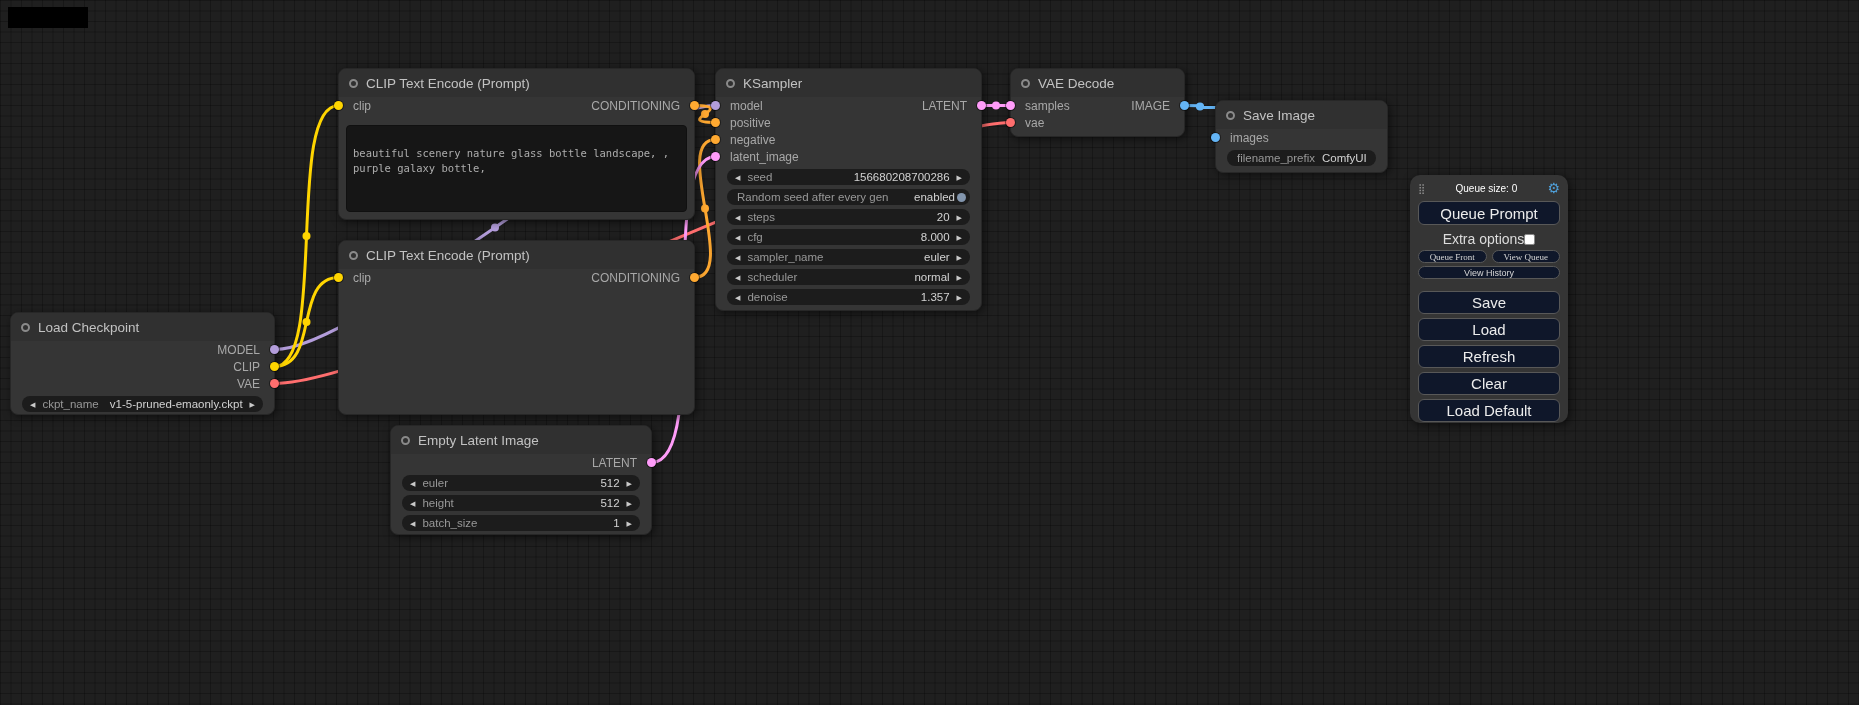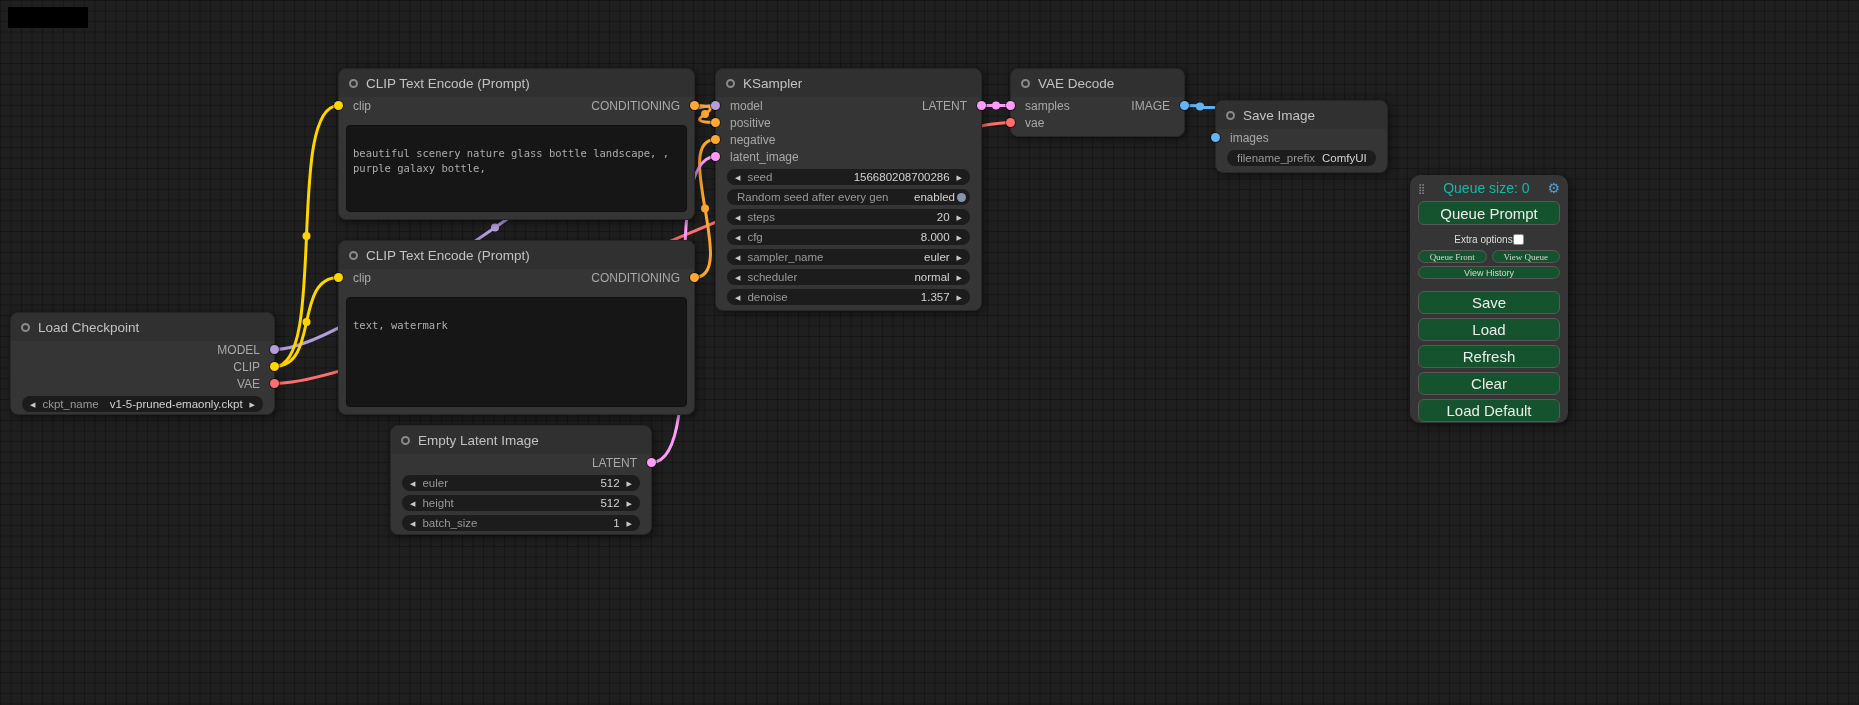--- a/index.html
+++ b/index.html
@@ -66,30 +66,30 @@
   #n-save     { left:1215px; top:70px;  width:173px; height:73px;margin-top:30px;  }
 
   
   #menu {
     position:absolute; left:1410px; top:175px; width:158px; height:248px; z-index:3;
     background:#353535; border-radius:10px; box-shadow:2px 2px 10px rgba(0,0,0,0.6);
     padding:4px 8px 6px;
   }
   .mhead { display:flex; align-items:center; height:18px; margin-bottom:3px; }
   .drag  { color:#8d8d8d; font-size:10px; cursor:grab; }
-  .qsize { flex:1; text-align:center; color:#14b8a6; font-size:14px; }
+  .qsize { flex:1; text-align:center; color:#ffffff; font-size:10px; }
   .gear  { color:#4f9fd8; font-size:14px; cursor:pointer; }
   #menu button {
-    display:block; width:100%; background:#14532d; border:1px solid #585858;
+    display:block; width:100%; background:#0f172a; border:1px solid #585858;
     border-radius:6px; color:#ececec; font-family:inherit; cursor:pointer;
   }
   .big { height:23px; font-size:15px; margin-top:4px; }
   .qp  { height:24px; }
   .gap { margin-top:12px; }
-  .extra { display:flex; justify-content:center; align-items:center; gap:0; height:18px; margin-top:5px; color:#dcdcdc; font-size:10px; }
+  .extra { display:flex; justify-content:center; align-items:center; gap:0; height:18px; margin-top:5px; color:#dcdcdc; font-size:14px; }
   .cb { width:11px; height:11px; background:#fff; border-radius:2px; border:1px solid #888; cursor:pointer; }
   .smallrow { display:flex; gap:5px; margin-top:2px;font-family:Liberation Serif, serif; }
   #menu .small { height:13px; font-size:9px; line-height:10px; border-radius:8px; padding:0; color:#d6d6d6; }
   .histrow { display:flex; justify-content:center; margin-top:3px; }
   .histrow .small { width:70px; }
 </style>
 </head>
 <body>
 
 <div id="canvas">
@@ -159,21 +159,20 @@
     <div class="title">
       <span class="tdot"></span>
       <span>CLIP Text Encode (Prompt)</span>
     </div>
     <div class="row">
       <span class="dot l" style="background: rgb(255, 213, 0);"></span>
       <span class="sin">clip</span>
       <span class="sout">CONDITIONING</span>
       <span class="dot r" style="background: rgb(255, 169, 49);"></span>
     </div>
-    <div class="prompt">text, watermark</div>
   </div>
 
   <div class="node" id="n-latent">
     <div class="title">
       <span class="tdot"></span>
       <span>Empty Latent Image</span>
     </div>
     <div class="row">
       <span class="sout">LATENT</span>
       <span class="dot r" style="background: rgb(255, 156, 249);"></span>

